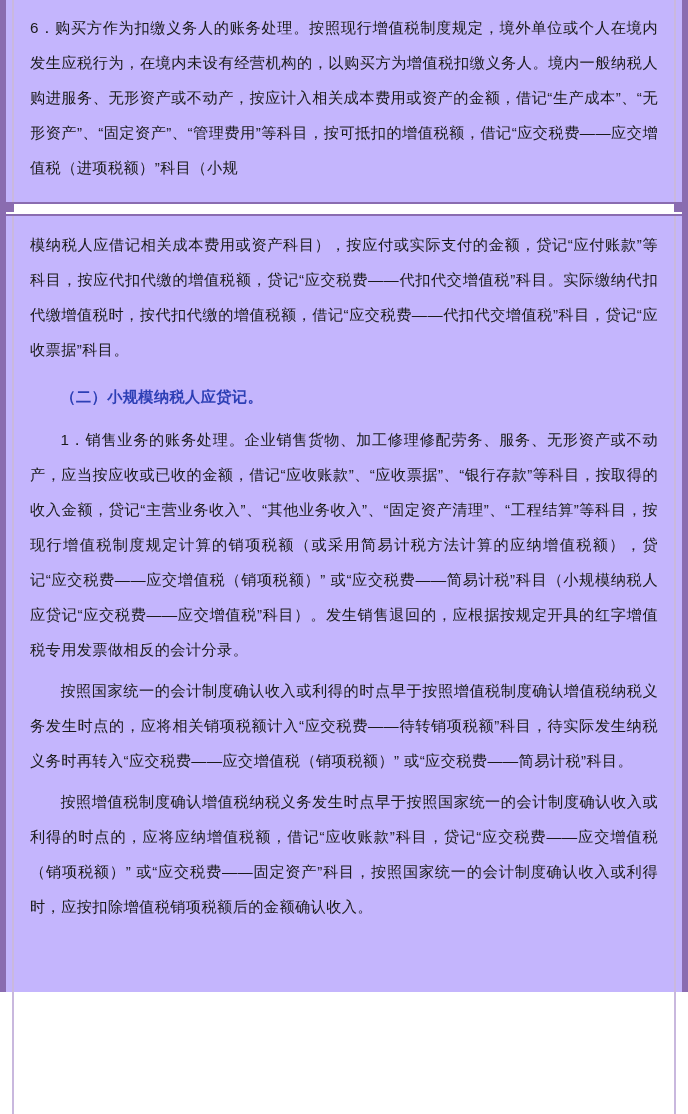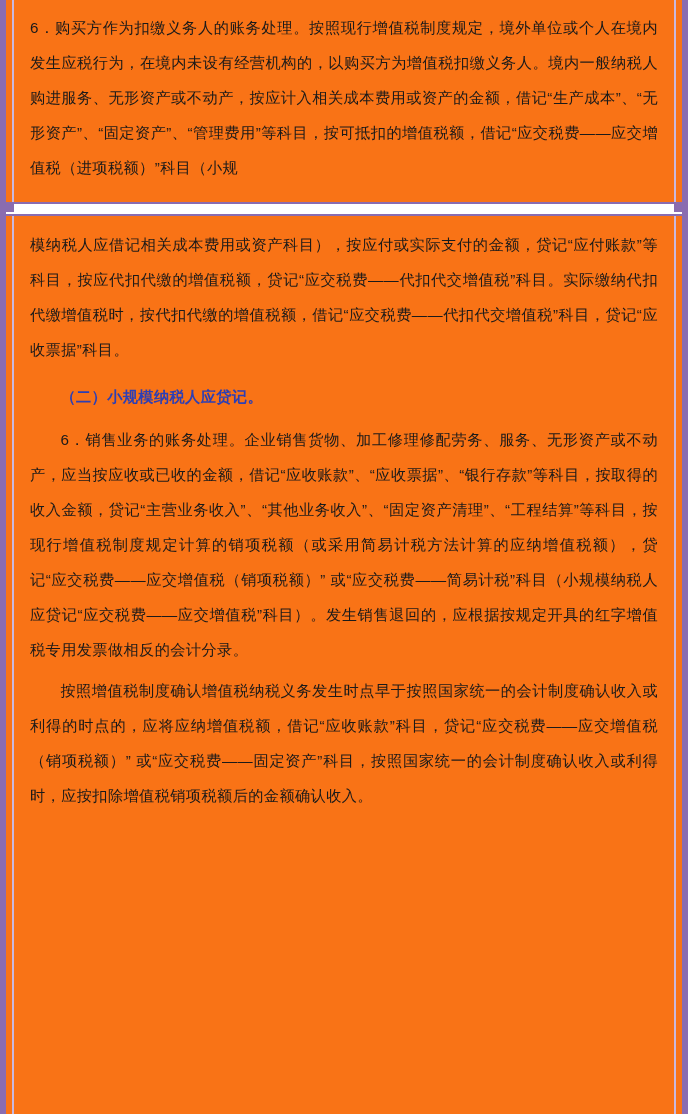--- a/index.html
+++ b/index.html
@@ -9,22 +9,22 @@
   }
   body {
     width: 688px;
     height: 1114px;
     font-family: "Liberation Sans", sans-serif;
     overflow: hidden;
   }
   .page {
     position: relative;
     width: 688px;
-    height: 1114px;
-    background: #f97316;
+    height: 992px;
+    background: #c4b5fd;
     box-sizing: border-box;
     border-left: 6px solid #8a6cb0;
     border-right: 6px solid #8a6cb0;
   }
   .inner-rule-left {
     position: absolute;
     left: 6px;
     top: 0;
     width: 2px;
     height: 1114px;
@@ -98,22 +98,23 @@
   <div class="content">
 
     <p class="para">6．购买方作为扣缴义务人的账务处理。按照现行增值税制度规定，境外单位或个人在境内发生应税行为，在境内未设有经营机构的，以购买方为增值税扣缴义务人。境内一般纳税人购进服务、无形资产或不动产，按应计入相关成本费用或资产的金额，借记“生产成本”、“无形资产”、“固定资产”、“管理费用”等科目，按可抵扣的增值税额，借记“应交税费——应交增值税（进项税额）”科目（小规</p>
 
     <div style="height:14px"></div>
 
     <p class="para block-gap-top">模纳税人应借记相关成本费用或资产科目），按应付或实际支付的金额，贷记“应付账款”等科目，按应代扣代缴的增值税额，贷记“应交税费——代扣代交增值税”科目。实际缴纳代扣代缴增值税时，按代扣代缴的增值税额，借记“应交税费——代扣代交增值税”科目，贷记“应收票据”科目。</p>
 
     <p class="heading">（二）小规模纳税人应贷记。</p>
 
-    <p class="para indent">6．销售业务的账务处理。企业销售货物、加工修理修配劳务、服务、无形资产或不动产，应当按应收或已收的金额，借记“应收账款”、“应收票据”、“银行存款”等科目，按取得的收入金额，贷记“主营业务收入”、“其他业务收入”、“固定资产清理”、“工程结算”等科目，按现行增值税制度规定计算的销项税额（或采用简易计税方法计算的应纳增值税额），贷记“应交税费——应交增值税（销项税额）” 或“应交税费——简易计税”科目（小规模纳税人应贷记“应交税费——应交增值税”科目）。发生销售退回的，应根据按规定开具的红字增值税专用发票做相反的会计分录。</p>
+    <p class="para indent">1．销售业务的账务处理。企业销售货物、加工修理修配劳务、服务、无形资产或不动产，应当按应收或已收的金额，借记“应收账款”、“应收票据”、“银行存款”等科目，按取得的收入金额，贷记“主营业务收入”、“其他业务收入”、“固定资产清理”、“工程结算”等科目，按现行增值税制度规定计算的销项税额（或采用简易计税方法计算的应纳增值税额），贷记“应交税费——应交增值税（销项税额）” 或“应交税费——简易计税”科目（小规模纳税人应贷记“应交税费——应交增值税”科目）。发生销售退回的，应根据按规定开具的红字增值税专用发票做相反的会计分录。</p>
 
+    <p class="para indent">按照国家统一的会计制度确认收入或利得的时点早于按照增值税制度确认增值税纳税义务发生时点的，应将相关销项税额计入“应交税费——待转销项税额”科目，待实际发生纳税义务时再转入“应交税费——应交增值税（销项税额）” 或“应交税费——简易计税”科目。</p>
 
     <p class="para indent">按照增值税制度确认增值税纳税义务发生时点早于按照国家统一的会计制度确认收入或利得的时点的，应将应纳增值税额，借记“应收账款”科目，贷记“应交税费——应交增值税（销项税额）” 或“应交税费——固定资产”科目，按照国家统一的会计制度确认收入或利得时，应按扣除增值税销项税额后的金额确认收入。</p>
 
   </div>
 
   <div class="divider-band">
     <span class="nub-left"></span>
     <span class="nub-right"></span>
   </div>
 </div>

